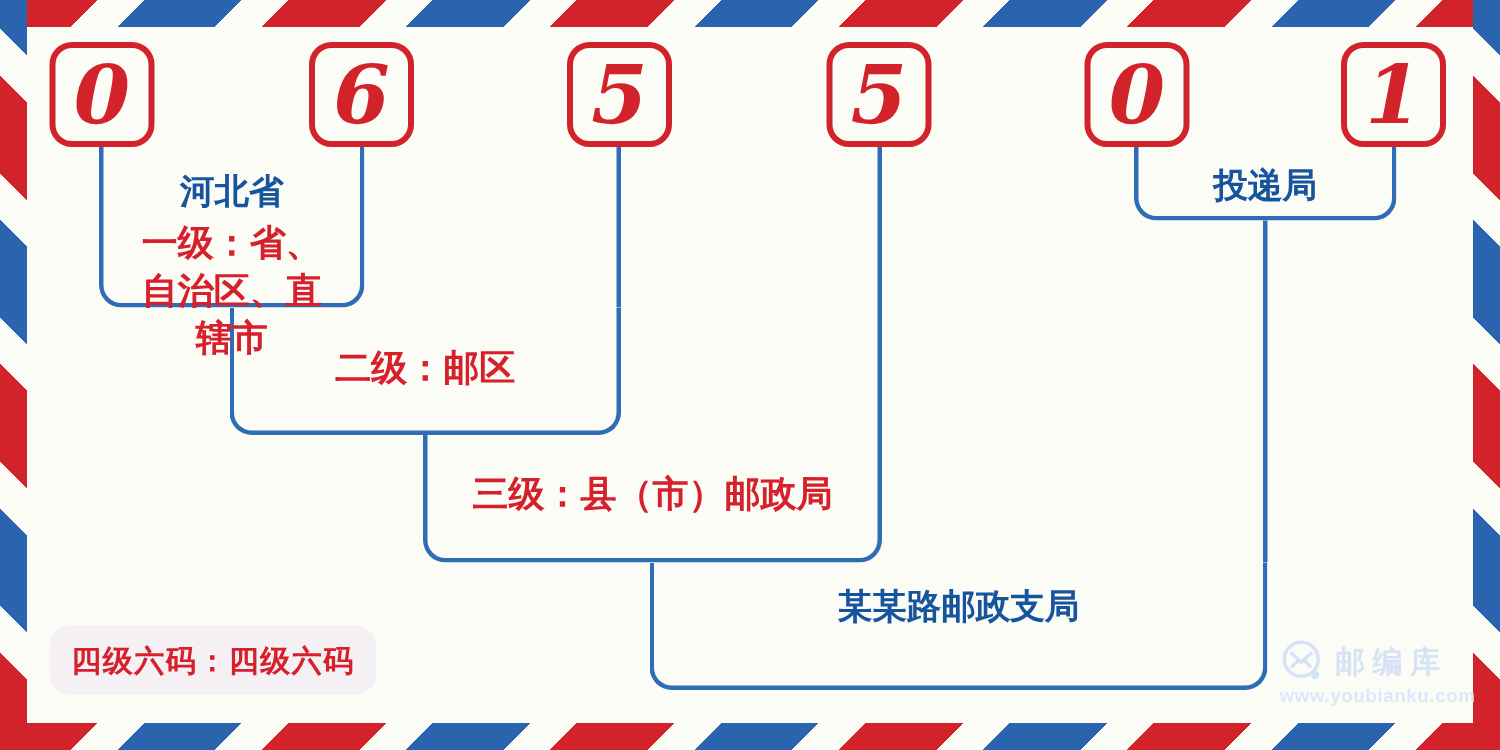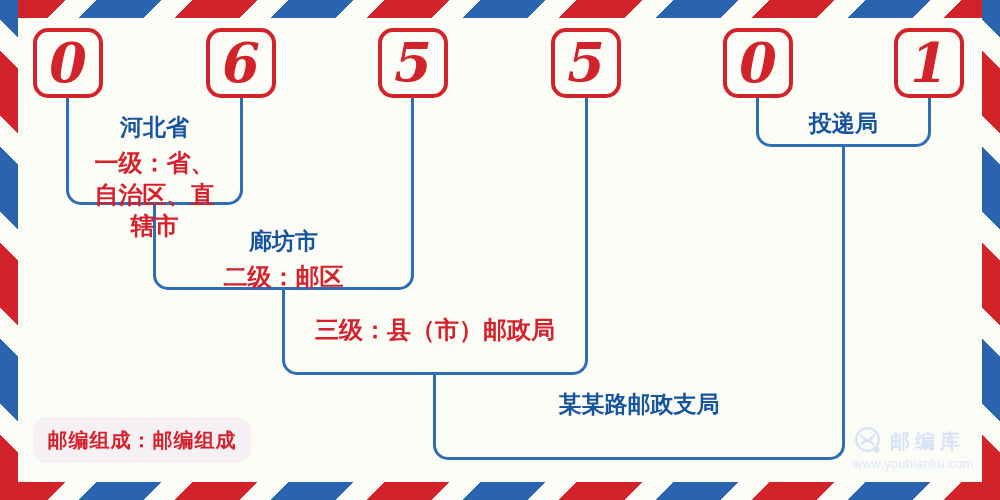--- a/index.html
+++ b/index.html
@@ -70,21 +70,21 @@
   
   .pill{position:absolute;left:33px;top:417px;width:218px;height:46px;
     background:var(--pill-bg);border-radius:14px;
     display:flex;align-items:center;justify-content:center;}
   .pill span{font-size:20px;font-weight:700;color:var(--text-red);letter-spacing:1px;}
 
   
   .watermark{position:absolute;left:853px;top:426px;width:128px;color:var(--watermark-blue);}
   .wm-row{display:flex;align-items:center;gap:7px;}
   .wm-name{font-size:20px;font-weight:600;letter-spacing:5px;white-space:nowrap;}
-  .wm-url{font-size:12.5px;letter-spacing:0.4px;margin-top:1px;color:#dce8fa;white-space:nowrap;}
+  .wm-url{font-size:12.5px;letter-spacing:0.4px;margin-top:1px;color:#dce8fa;white-space:nowrap;font-weight:bold;}
 </style>
 </head>
 <body>
 
 <div class="canvas">
 
   <div class="edge top"></div>
   <div class="edge bottom"></div>
   <div class="edge left"></div>
   <div class="edge right"></div>
@@ -115,35 +115,34 @@
   <div class="bracket b5"></div>
   <div class="vline dl3"></div>
   <div class="vline dl4"></div>
   <div class="vline dl5"></div>
 
   <div class="label l1">
     <div class="name">河北省</div>
     <div class="desc">一级：省、自治区、直辖市</div>
   </div>
   <div class="label l2">
-    <div class="name">廊坊市</div>
     <div class="desc">二级：邮区</div>
   </div>
   <div class="label l3">
     <div class="desc">三级：县（市）邮政局</div>
   </div>
   <div class="label l4">
     <div class="name">某某路邮政支局</div>
   </div>
   <div class="label l5">
     <div class="name">投递局</div>
   </div>
 
   <div class="pill">
-    <span>邮编组成：邮编组成</span>
+    <span>四级六码：四级六码</span>
   </div>
 
   <div class="watermark">
     <div class="wm-row">
       <svg width="30" height="30" viewBox="0 0 30 30">
         <circle cx="14.5" cy="13.5" r="11.3" fill="none" stroke="#d6e3f7" stroke-width="2.3"></circle>
         <path d="M8 9.5 L14.5 15.5 L21 9.5" fill="none" stroke="#d6e3f7" stroke-width="2.3" stroke-linecap="round" stroke-linejoin="round"></path>
         <path d="M8.6 18.2 L12.7 14.3 M20.4 18.2 L16.3 14.3" fill="none" stroke="#d6e3f7" stroke-width="2.3" stroke-linecap="round"></path>
         <circle cx="23.8" cy="24" r="2.7" fill="#d6e3f7"></circle>
       </svg>

